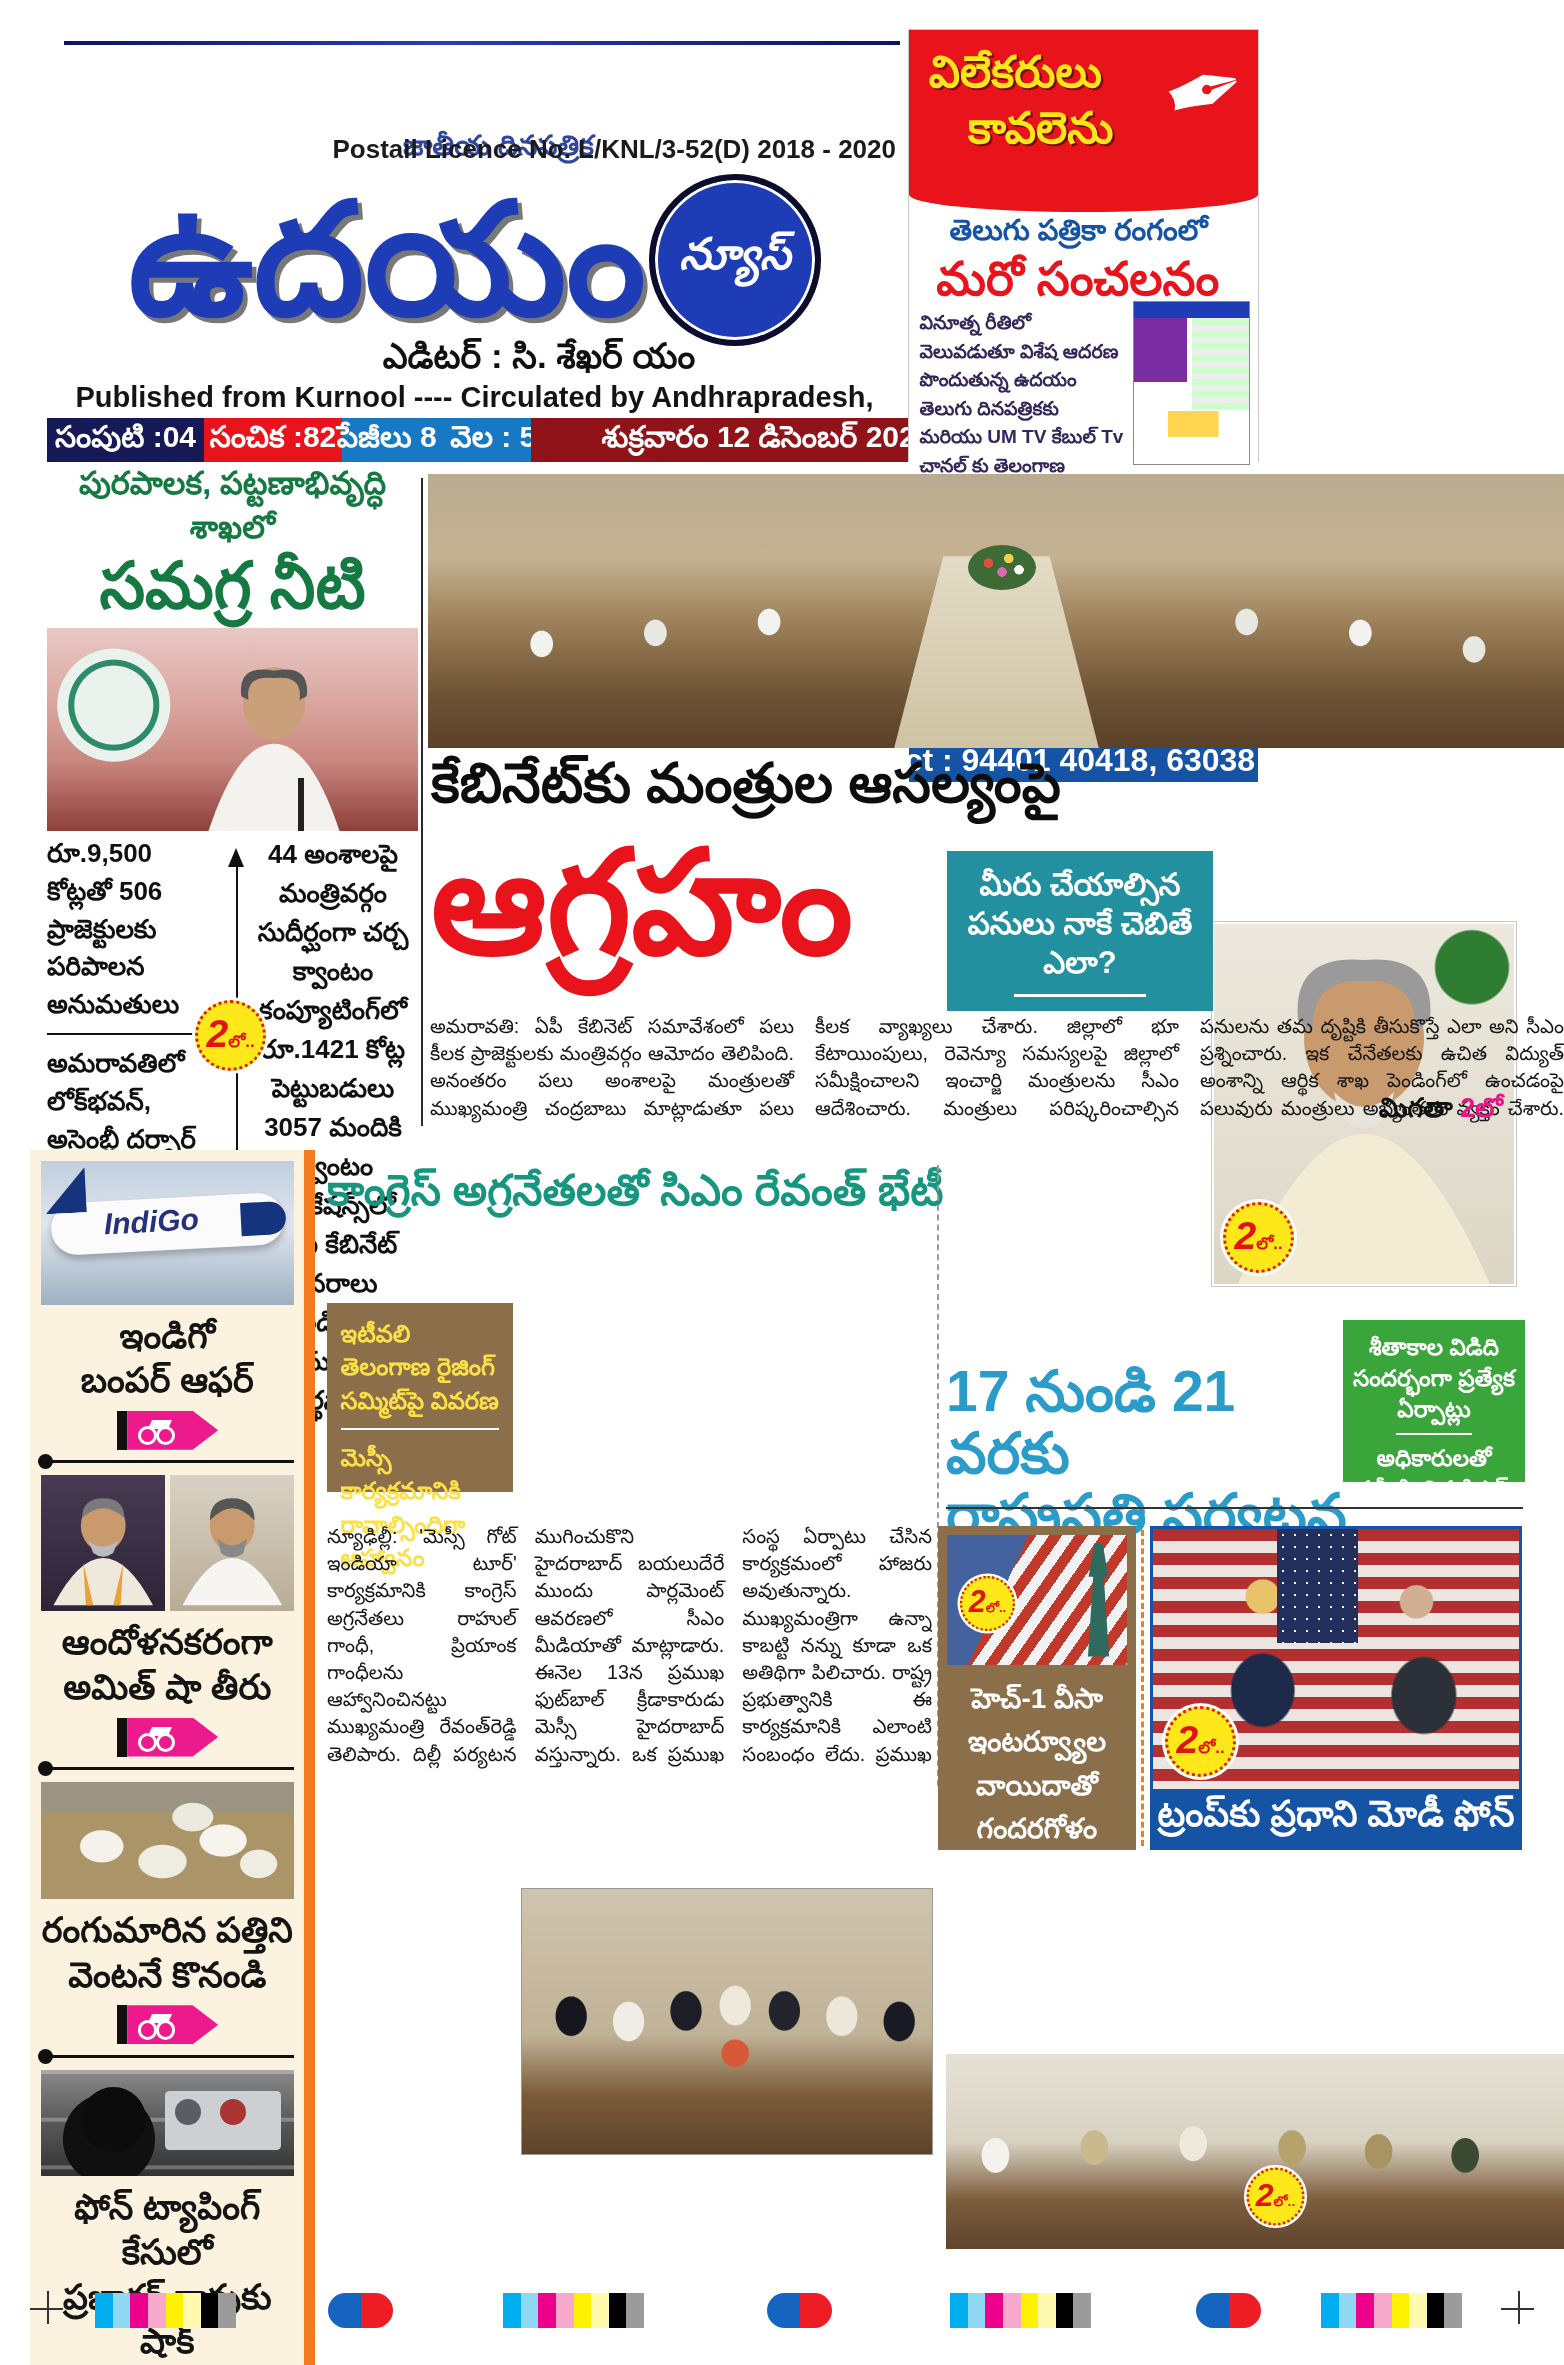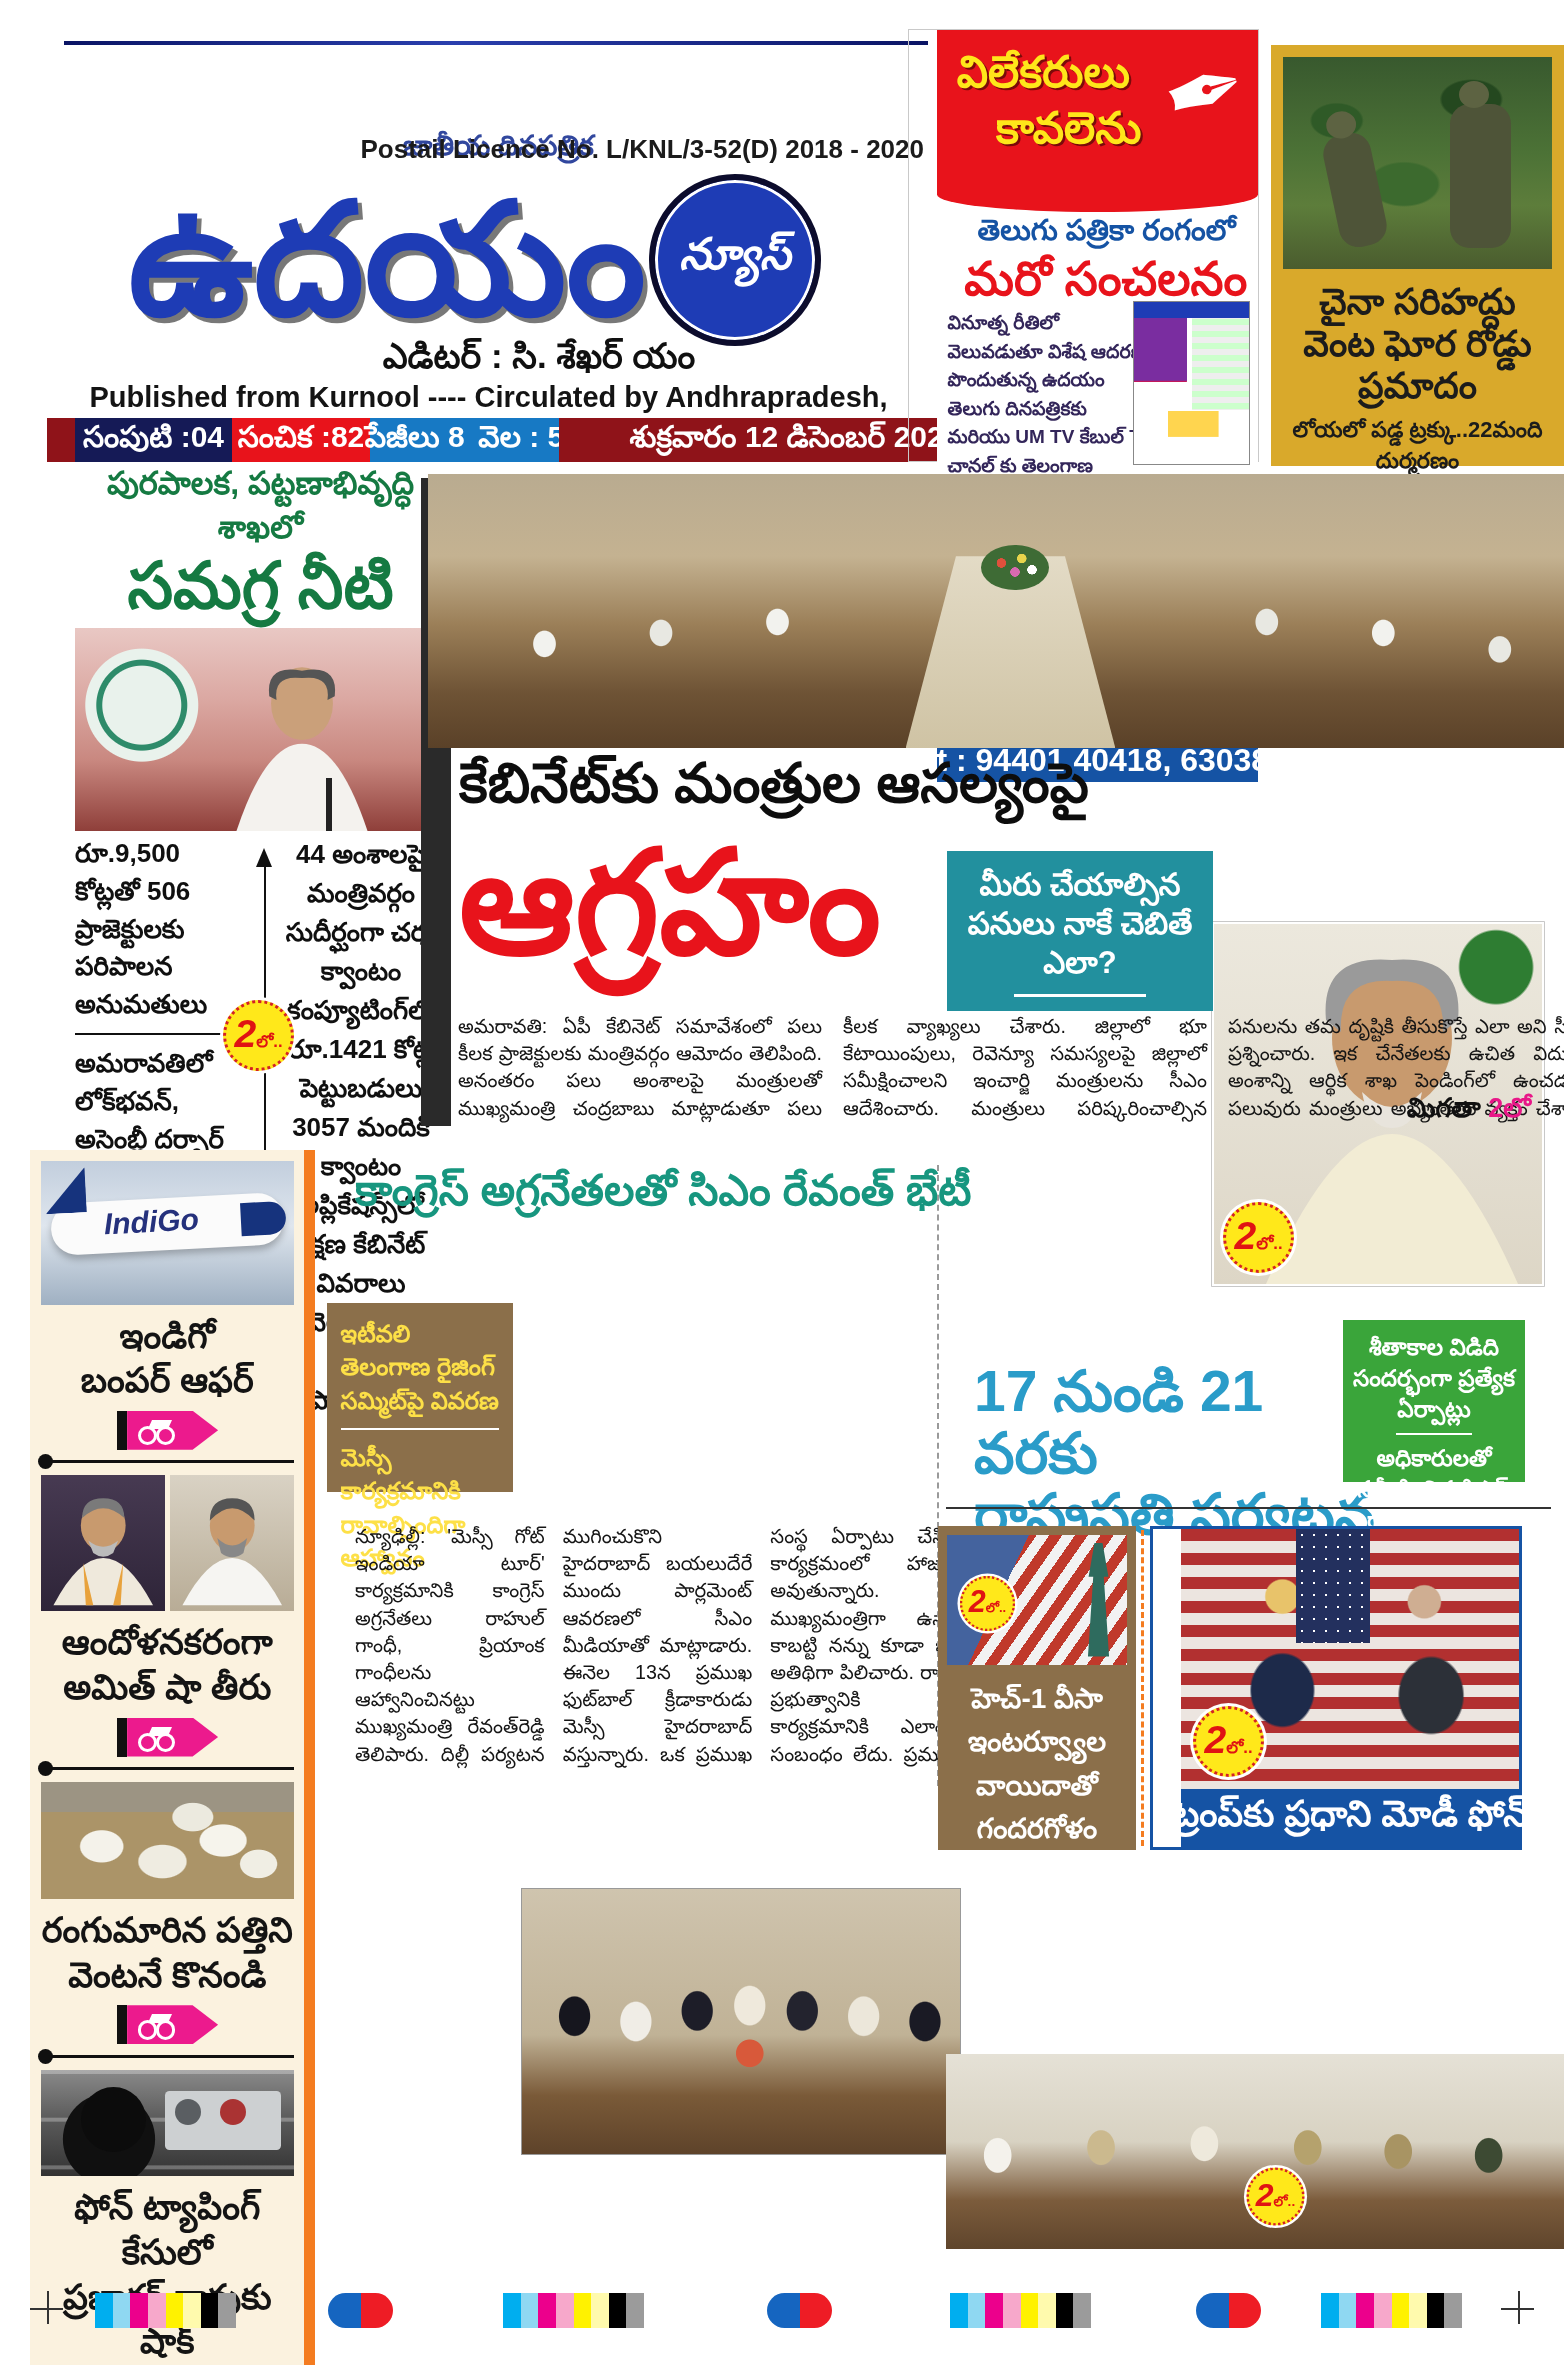--- a/index.html
+++ b/index.html
@@ -1,18 +1,18 @@
 <!DOCTYPE html>
 <html style="font-size:12px"><head>
 <meta charset="utf-8">
 <style>
   html,body{margin:0;padding:0;background:#e9e9e9;}
   #page{position:relative;width:1564px;height:2366px;background:#ffffff;overflow:hidden;
         font-family:"Liberation Sans","DejaVu Sans",sans-serif;color:#111;}
-  .abs{position:absolute;padding-left:28px;}
+  .abs{position:absolute;}
   .photo{position:relative;overflow:hidden;background:#c9c2b4;}
 
   
   #top-rule{left:64px;top:41px;width:836px;height:5.3px;
     background:linear-gradient(90deg,#0a1464,#2a3fae 45%,#0a1464);}
   #masthead{left:47px;top:45px;width:855px;height:371px;background:#fff;}
   .m-tagline{position:absolute;left:356px;top:85px;font-size:28px;font-weight:bold;color:#31479e;}
   .m-licence{position:absolute;right:6px;top:89px;font-size:26px;font-weight:bold;color:#1b1b1b;}
   .m-logorow{position:absolute;left:7.6px;top:120px;width:840px;height:189px;
     display:flex;align-items:center;justify-content:center;gap:3px;}
@@ -314,29 +314,20 @@
         <span class="bs">న్యూస్</span>
       </div>
       <div class="umtv">
         <span class="um">UM</span>
         <span class="tv">TV</span>
       </div>
     </div>
     <div class="r-contact">Contact : 94401 40418, 63038 17489</div>
   </div>
 
-  <div class="abs" id="ad-china">
-    <div class="c-photo photo">
-      <i class="sold s1"></i>
-      <i class="sold s2"></i>
-    </div>
-    <div class="c-head">చైనా సరిహద్దు వెంట ఘోర రోడ్డు ప్రమాదం</div>
-    <div class="c-sub">లోయలో పడ్డ ట్రక్కు..22మంది దుర్మరణం</div>
-    <div class="c-foot">ఆలస్యంగా వెలుగు చూసిన ఘటన</div>
-  </div>
 
   <div class="abs" id="water">
     <div class="w-kicker">పురపాలక, పట్టణాభివృద్ధి శాఖలో</div>
     <div class="w-h">సమగ్ర నీటి</div>
     <div class="w-photo photo">
       <svg class="person person-svg" viewBox="0 0 100 100">
         <ellipse cx="50" cy="30" rx="17" ry="20" fill="#caa07a"></ellipse>
         <path d="M50 12 q20 -4 18 14 l-4 2 q2 -14 -14 -12 q-16 -2 -14 12 l-4 -2 q-2 -18 18 -14" fill="#555"></path>
         <path d="M14 100 Q30 52 50 52 Q70 52 86 100 Z" fill="#f4f2ee"></path>
       </svg>

